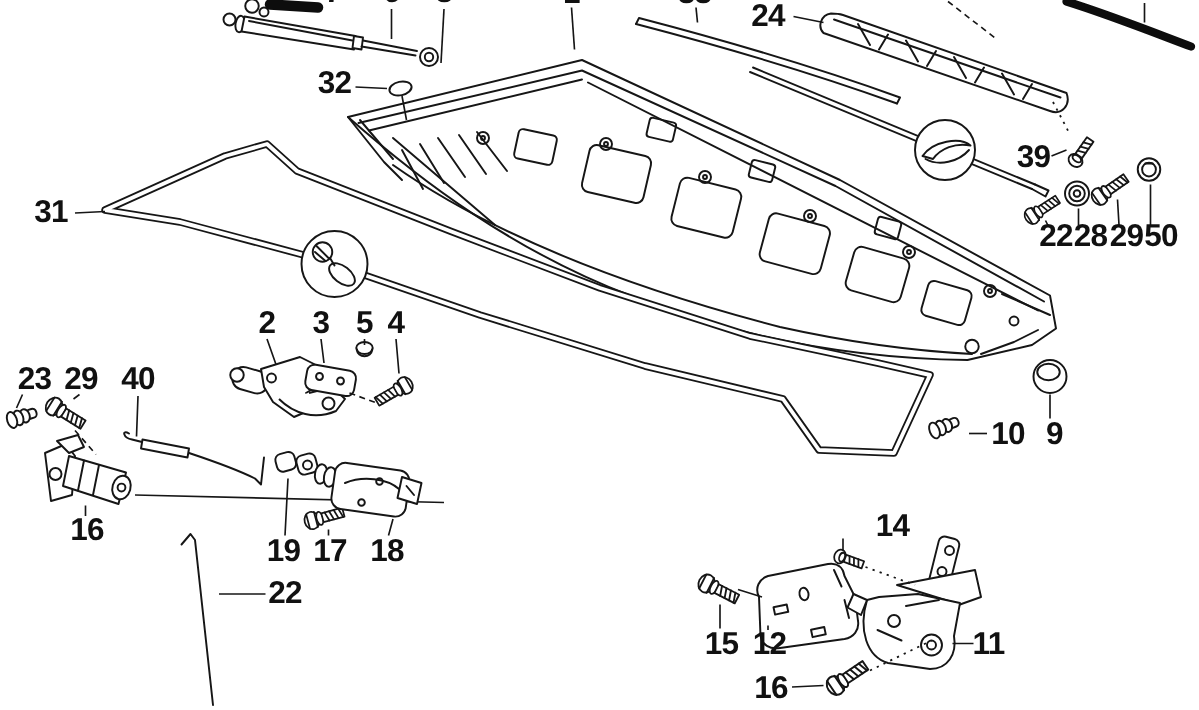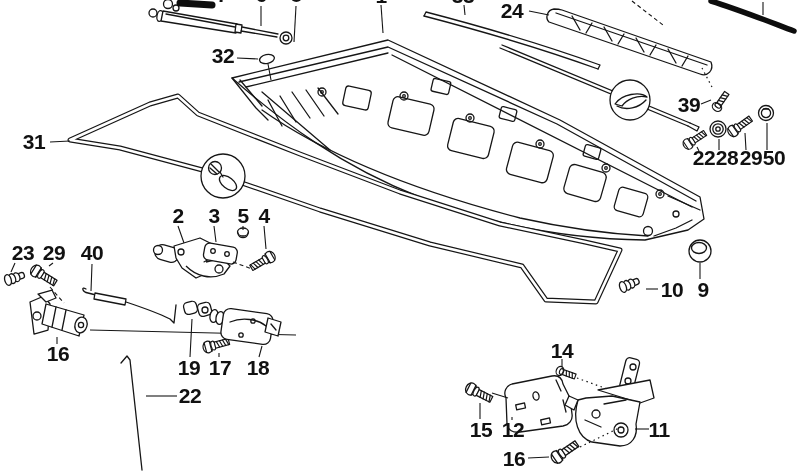--- a/index.html
+++ b/index.html
@@ -324,19 +324,19 @@
 <div class="co" style="left:23px;top:242px">23</div>
 <div class="co" style="left:54px;top:242px">29</div>
 <div class="co" style="left:92px;top:242px">40</div>
 <div class="co" style="left:672px;top:279px">10</div>
 <div class="co" style="left:703px;top:279px">9</div>
 <div class="co" style="left:58px;top:343px">16</div>
 <div class="co" style="left:189px;top:357px">19</div>
 <div class="co" style="left:220px;top:357px">17</div>
 <div class="co" style="left:258px;top:357px">18</div>
 <div class="co" style="left:190px;top:385px">22</div>
-<div class="co" style="left:562px;top:340px">14</div>
+<div class="co" style="left:595px;top:340px">14</div>
 <div class="co" style="left:481px;top:419px">15</div>
 <div class="co" style="left:513px;top:419px">12</div>
 <div class="co" style="left:514px;top:448px">16</div>
 <div class="co" style="left:659px;top:419px">11</div>
 
 </div>
 
 </body></html>

